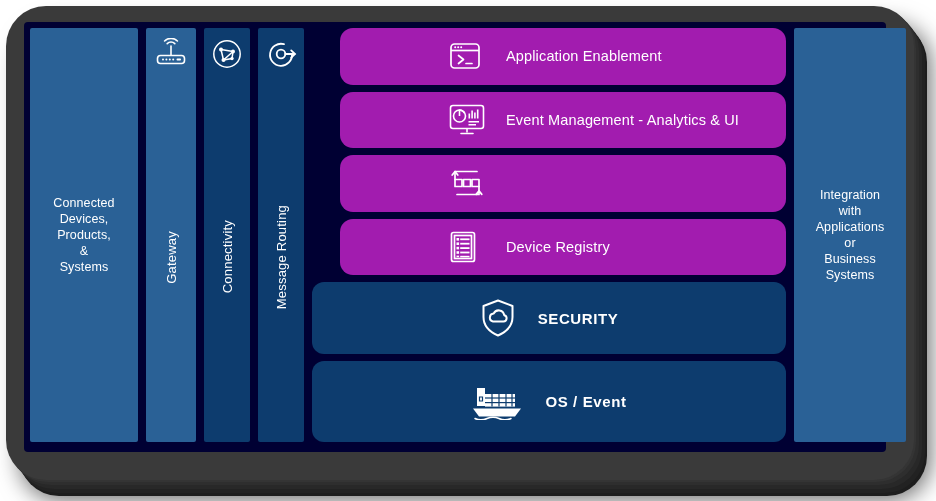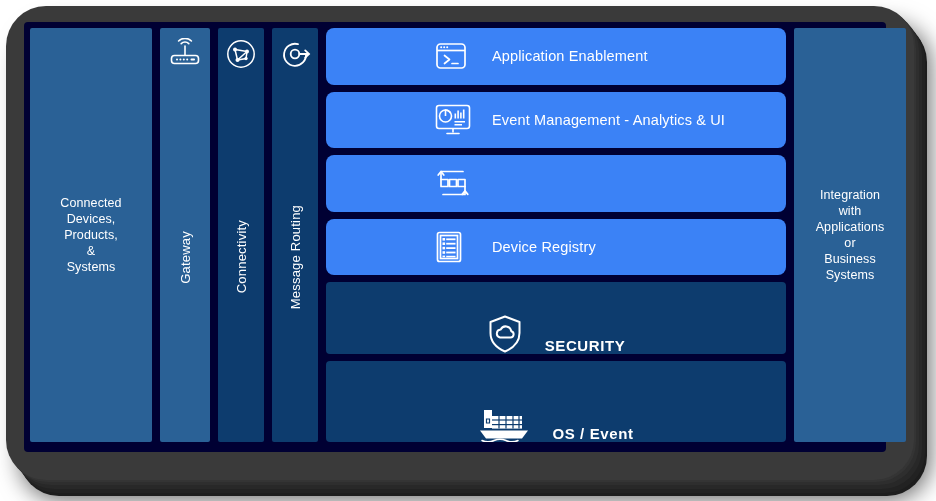--- a/index.html
+++ b/index.html
@@ -23,21 +23,21 @@
     position:absolute;left:24px;top:22px;width:862px;height:430px;
     background:#000033;border-radius:4px;
   }
 
   
   .canvas{
     position:absolute;left:30px;top:28px;width:876px;height:414px;
     display:flex;gap:8px;
   }
 
-  .col-devices{width:122px;}
+  .col-devices{width:108px;}
   .col-gateway{width:50px;}
   .col-conn{width:46px;}
   .col-route{width:46px;}
   .col-stack{flex:1;display:flex;flex-direction:column;gap:7px;}
   .col-integration{width:112px;}
 
   .panel{
     background:#2a6196;border-radius:2px;
     display:flex;align-items:center;justify-content:center;
     color:#ffffff;
@@ -58,29 +58,29 @@
     writing-mode:vertical-rl;transform:rotate(180deg);
     font-size:13px;color:#fff;white-space:nowrap;letter-spacing:.2px;
   }
   .vcol .vicon{
     position:absolute;top:10px;left:50%;transform:translateX(-50%);
   }
   .vcol.has-icon .vtext{margin-top:44px;}
 
   
   .srow{
-    flex:1;background:#3b82f6;border-radius:8px;
-    display:flex;align-items:center;position:relative;
+    flex:1;background:#a21caf;border-radius:13px;
+    display:flex;align-items:center;position:relative;margin-left:28px;
   }
   .srow .ricon{position:absolute;left:108px;display:flex;align-items:center;}
   .srow .rlabel{
     position:absolute;left:166px;font-size:14.5px;color:#ffffff;letter-spacing:.15px;
   }
   .band{
-    background:#0d3c6e;border-radius:4px;display:flex;align-items:flex-end;
+    background:#0d3c6e;border-radius:12px;display:flex;align-items:center;
     position:relative;justify-content:center;
   }
   .band .bicon{margin-right:22px;display:flex;align-items:center;}
   .band .blabel{font-size:15px;font-weight:bold;color:#fff;letter-spacing:.6px;}
 
   .stack-rows{flex:0 0 247px;display:flex;flex-direction:column;gap:7px;}
   .band-security{flex:0 0 72px;}
   .band-os{flex:1;}
 
   svg{display:block;}

